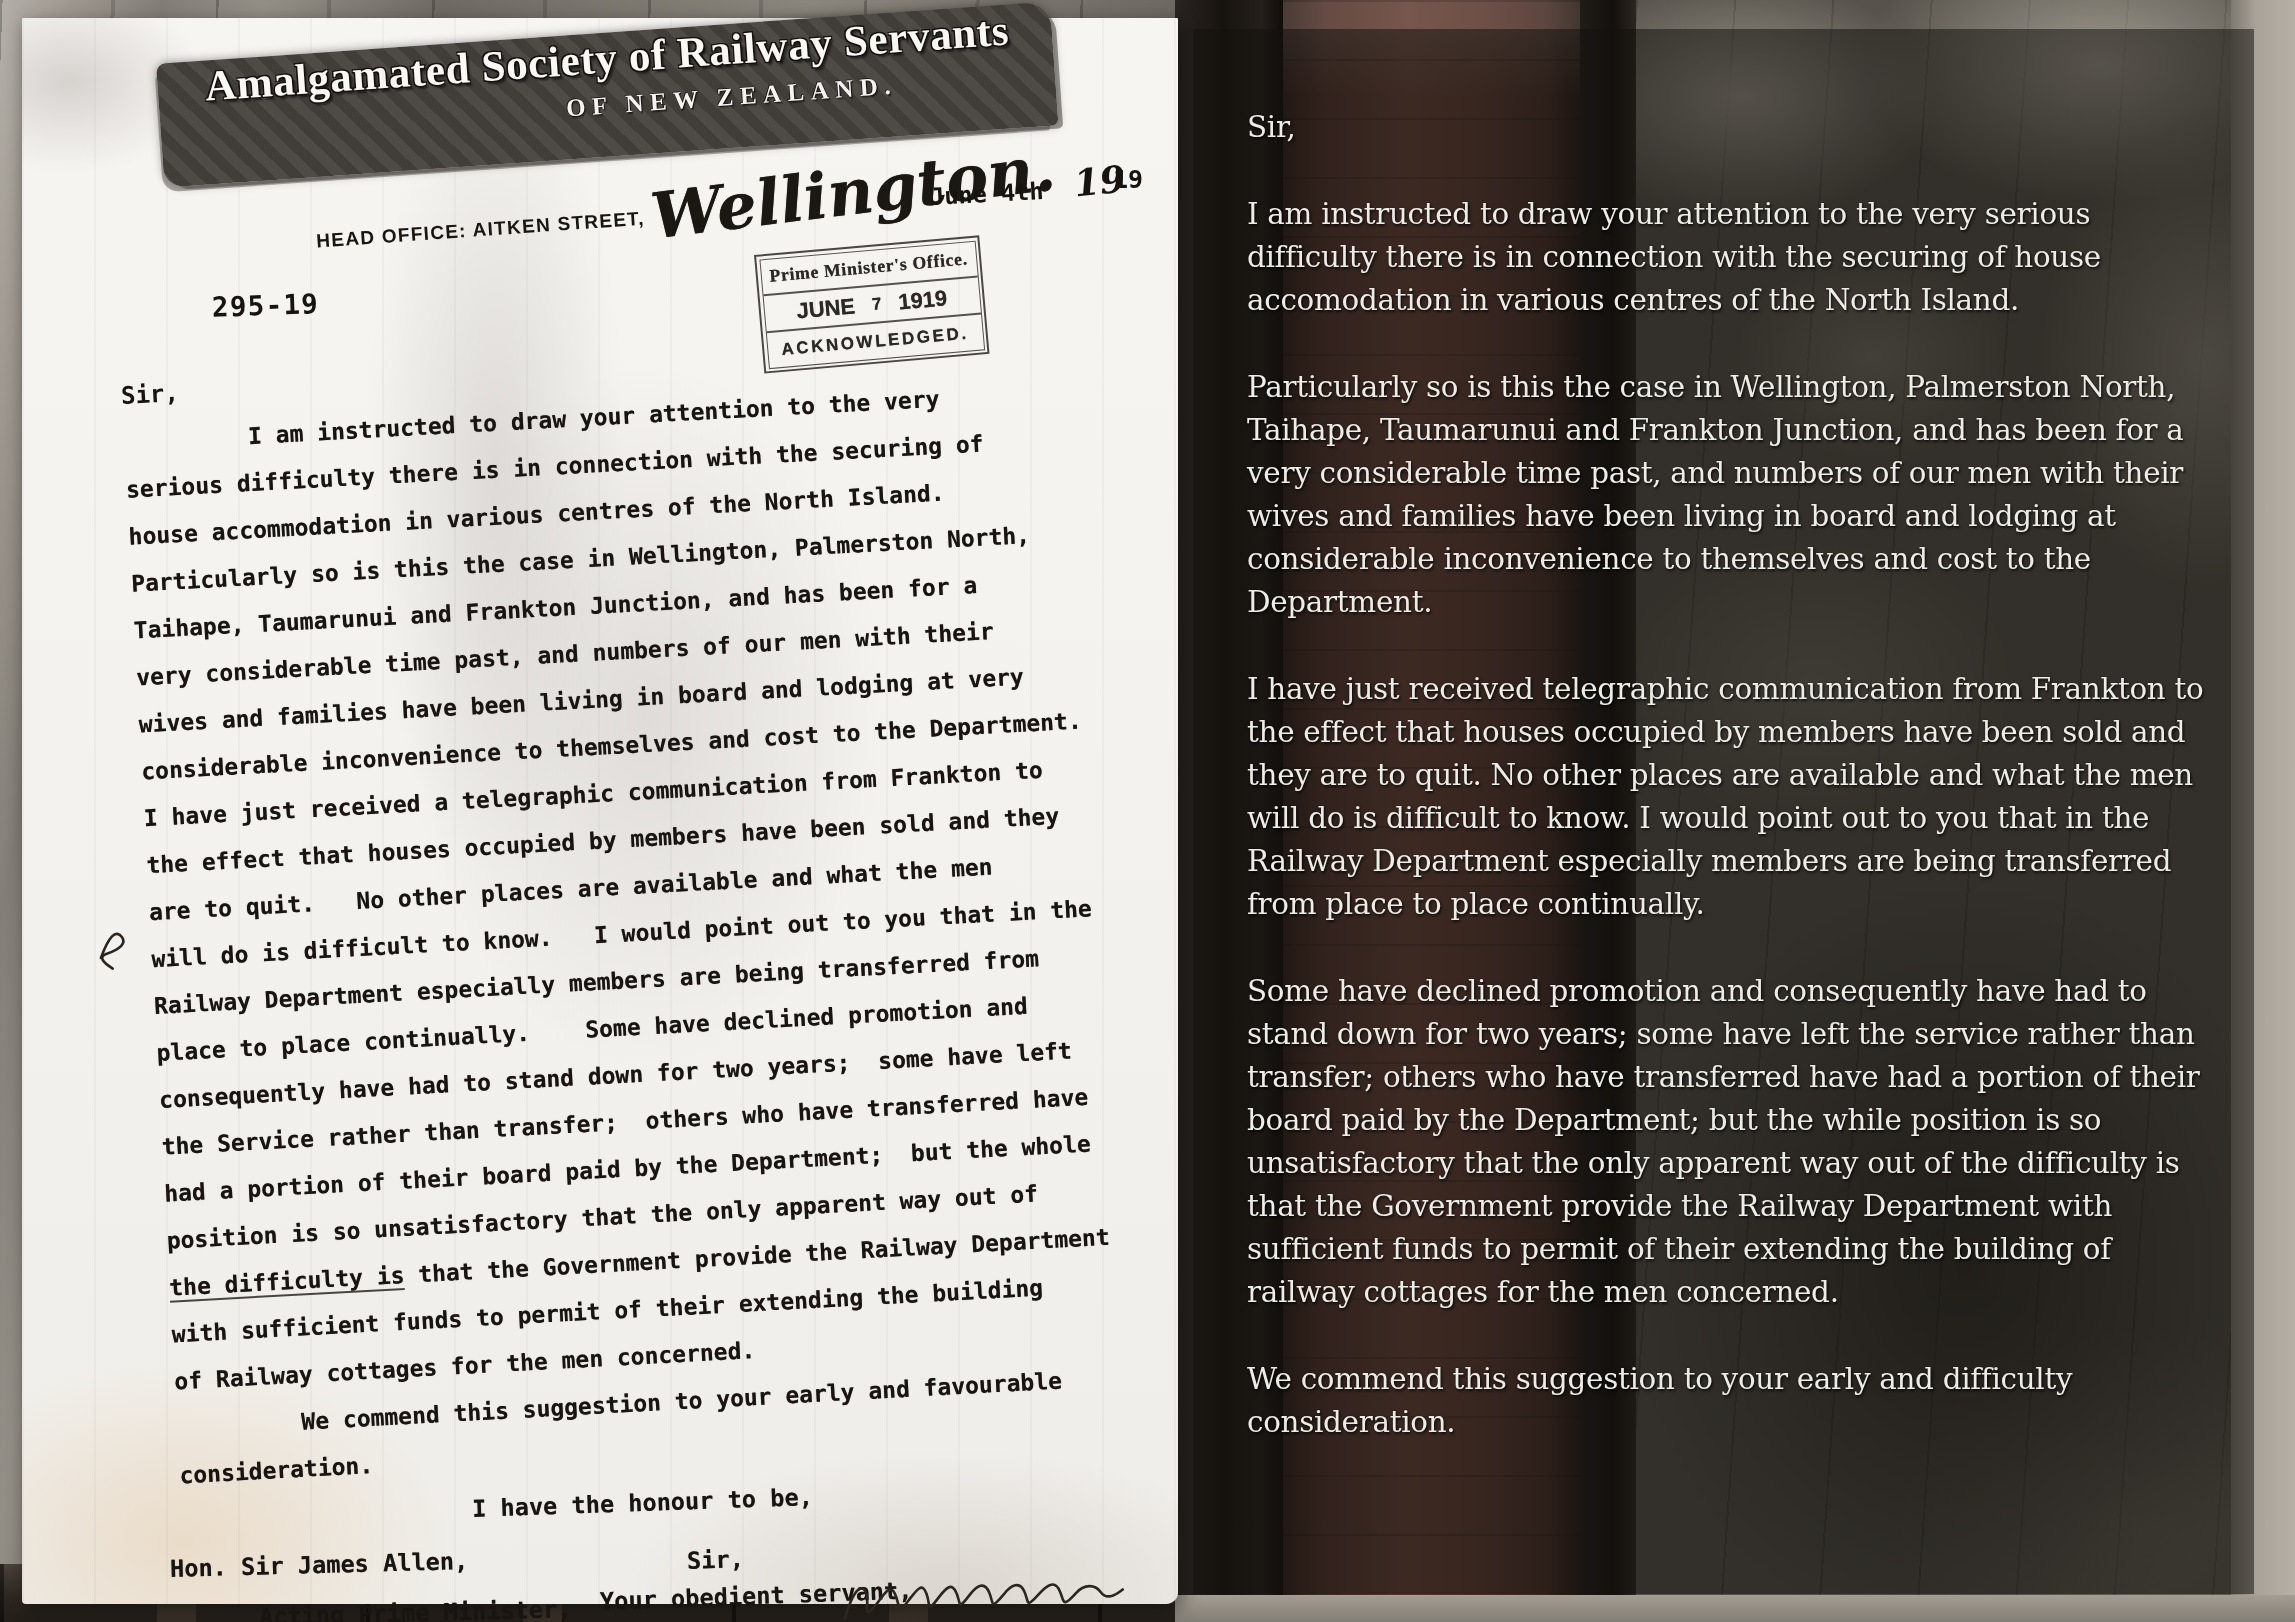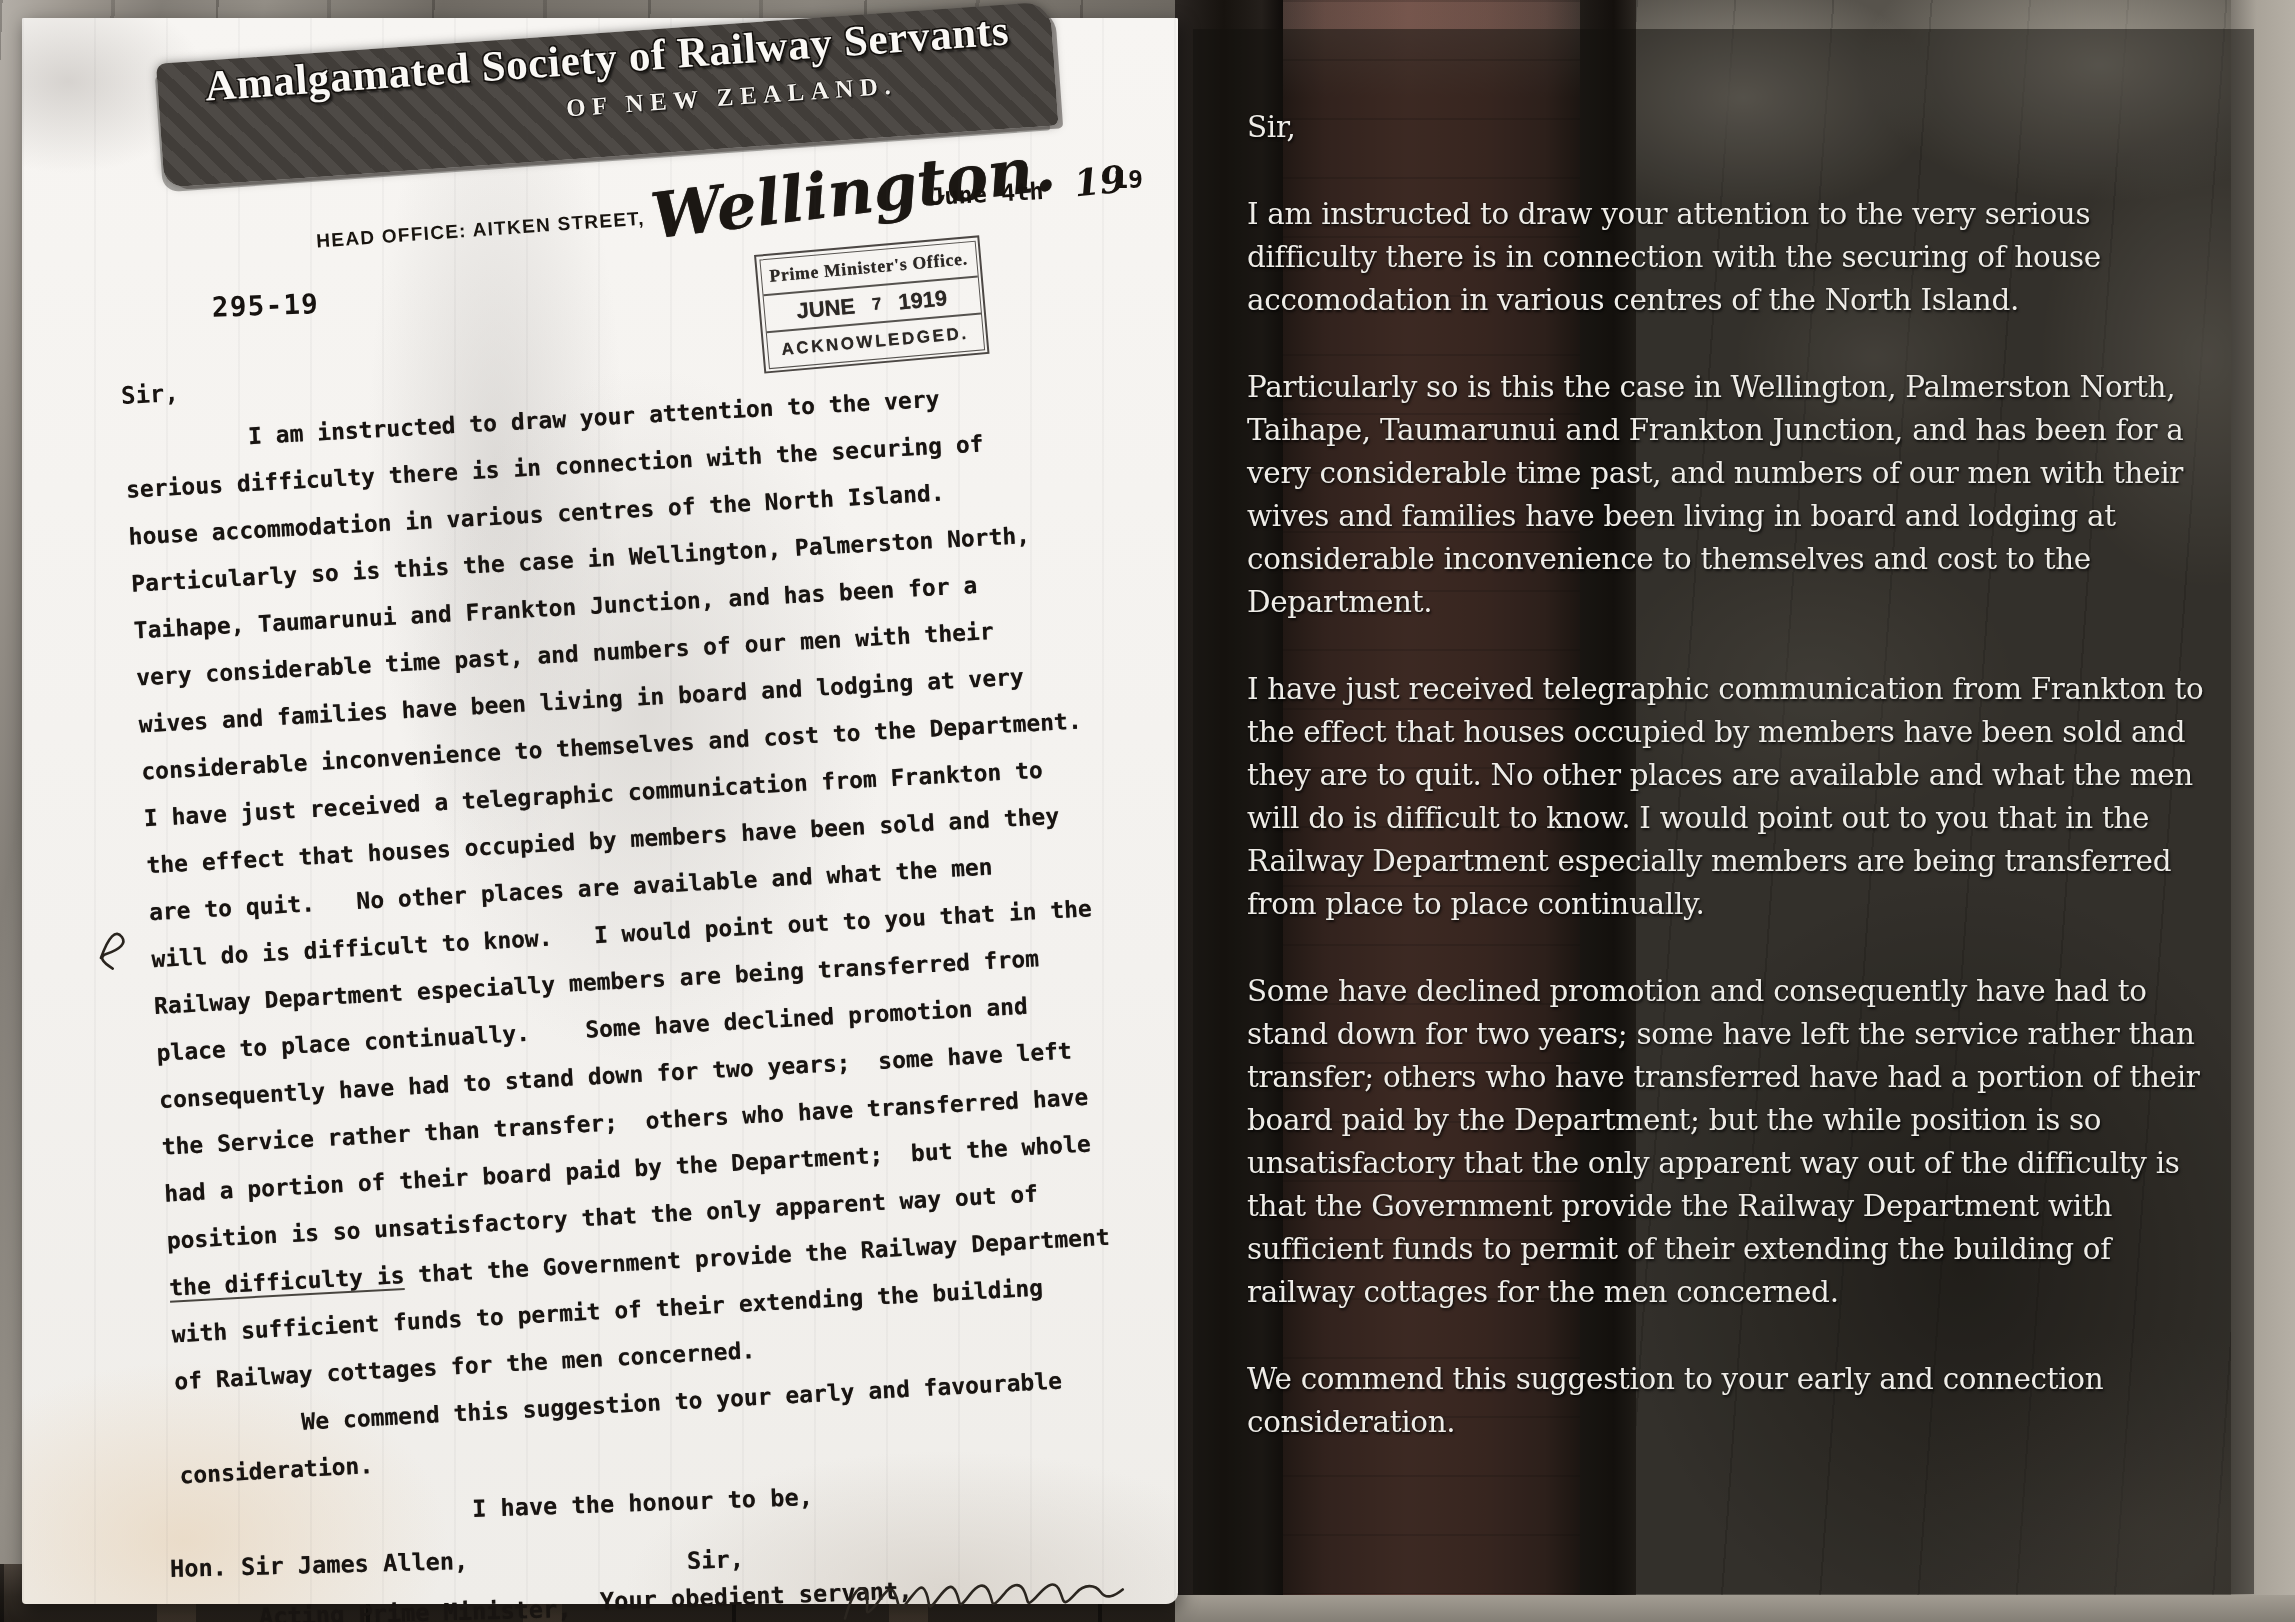--- a/index.html
+++ b/index.html
@@ -213,18 +213,18 @@
     </svg>
   </div>
 
   <div class="overlay-panel">
     <div class="transcription">
         <p class="tpara">Sir,</p>
         <p class="tpara">I am instructed to draw your attention to the very serious difficulty there is in connection with the securing of house accomodation in various centres of the North Island.</p>
         <p class="tpara">Particularly so is this the case in Wellington, Palmerston North, Taihape, Taumarunui and Frankton Junction, and has been for a very considerable time past, and numbers of our men with their wives and families have been living in board and lodging at considerable inconvenience to themselves and cost to the Department.</p>
         <p class="tpara">I have just received telegraphic communication from Frankton to the effect that houses occupied by members have been sold and they are to quit. No other places are available and what the men will do is difficult to know. I would point out to you that in the Railway Department especially members are being transferred from place to place continually.</p>
         <p class="tpara">Some have declined promotion and consequently have had to stand down for two years; some have left the service rather than transfer; others who have transferred have had a portion of their board paid by the Department; but the while position is so unsatisfactory that the only apparent way out of the difficulty is that the Government provide the Railway Department with sufficient funds to permit of their extending the building of railway cottages for the men concerned.</p>
-        <p class="tpara">We commend this suggestion to your early and connection consideration.</p>
+        <p class="tpara">We commend this suggestion to your early and difficulty consideration.</p>
       </div>
   </div>
 
 </div>
 
 
 </body></html>

